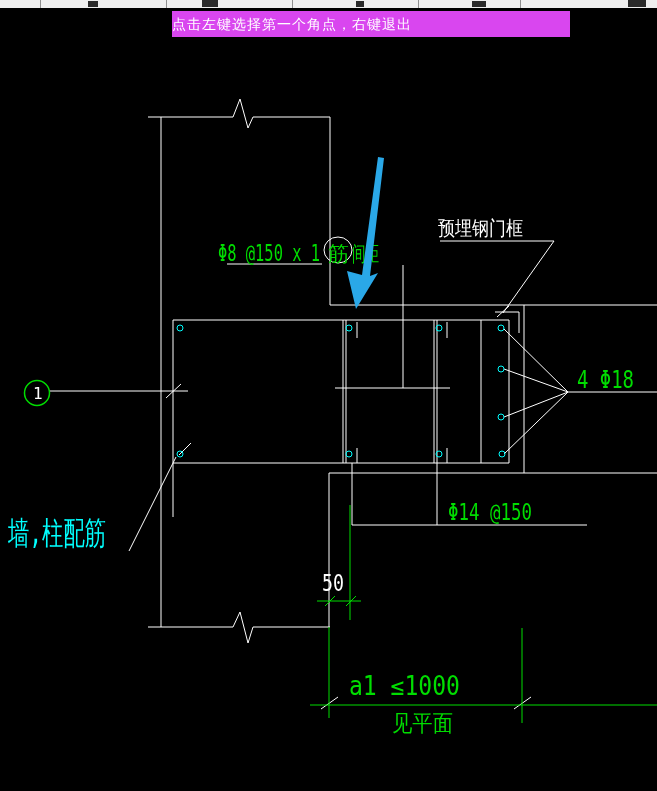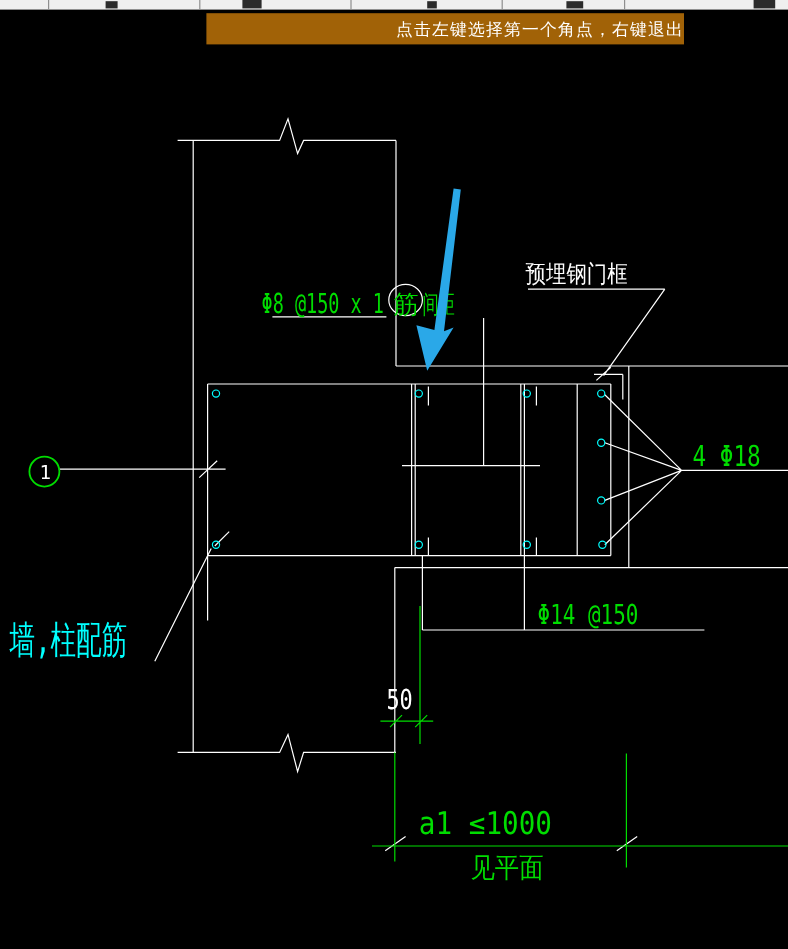--- a/index.html
+++ b/index.html
@@ -5,22 +5,22 @@
   html,body{margin:0;padding:0;}
   body{
     width:657px;height:791px;background:#000;position:relative;overflow:hidden;
     font-family:"Liberation Sans", sans-serif;
   }
   .toolbar-strip{position:absolute;left:0;top:0;width:657px;height:8px;background:#efefef;}
   .toolbar-sep{position:absolute;top:0;width:1px;height:8px;background:#8f8f8f;}
   .toolbar-frag{position:absolute;background:#2b2b2b;}
   .hint-bar{
     position:absolute;left:172px;top:11px;width:398px;height:26px;
-    background:#a16207;color:#ffffff;font-size:14px;line-height:26px;
-    text-align:right;letter-spacing:1px;white-space:nowrap;
+    background:#d946ef;color:#ffffff;font-size:14px;line-height:26px;
+    text-align:left;letter-spacing:1px;white-space:nowrap;
   }
   svg.cad{position:absolute;left:0;top:0;}
   svg.cad text{font-family:"DejaVu Sans Mono", monospace;}
 </style>
 </head>
 <body>
 
 <div class="toolbar-strip">
   <div class="toolbar-sep" style="left:40px"></div>
   <div class="toolbar-sep" style="left:166px"></div>

